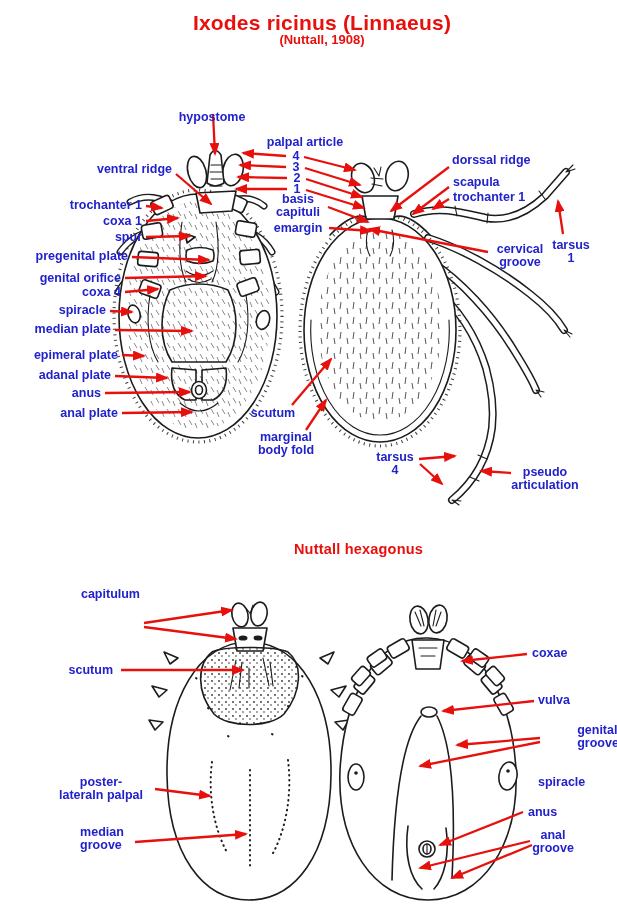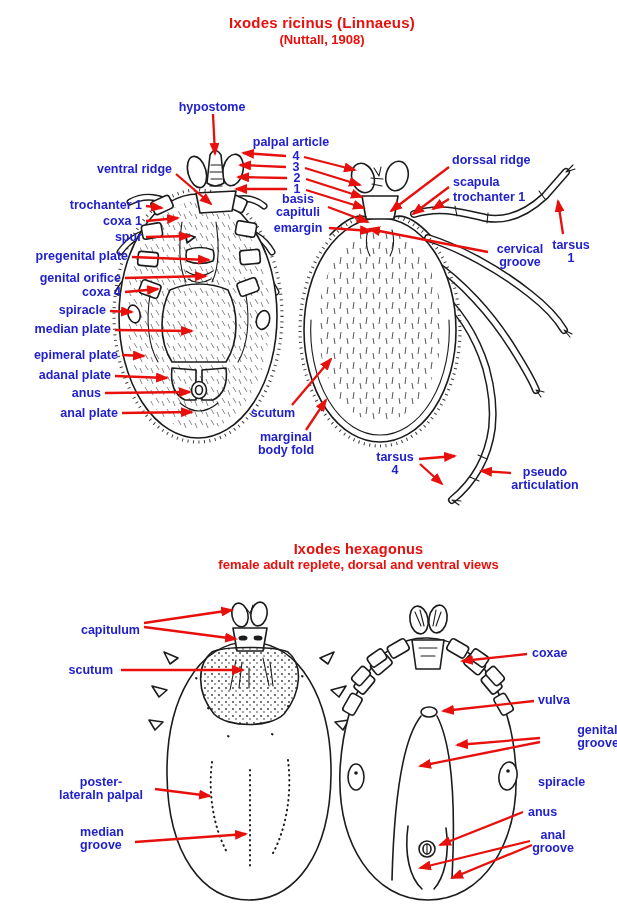--- a/index.html
+++ b/index.html
@@ -1,21 +1,21 @@
 <!DOCTYPE html>
 <html><head>
 <meta charset="utf-8">
 <style>
   :root{ --blue:#2222cc; --red:#e8100c; --ink:#1c1c1c; --bg:#ffffff; }
   html,body{margin:0;padding:0;background:#888;}
   #canvas{position:relative;width:617px;height:911px;background:var(--bg);
           font-family:"Liberation Sans",sans-serif;overflow:hidden;margin:0 auto;}
   #art{position:absolute;left:0;top:0;}
   .titles{position:absolute;text-align:center;color:var(--red);font-weight:bold;}
-  .titles .t1{font-size:15px;line-height:20px;letter-spacing:.2px;}
+  .titles .t1{font-size:21px;line-height:20px;letter-spacing:.2px;}
   .titles .t2{font-size:13px;line-height:14px;}
   .lbl{position:absolute;color:var(--blue);font-weight:bold;font-size:12.5px;
        line-height:13px;white-space:nowrap;}
   .ink{stroke:var(--ink);fill:none;stroke-width:1.6;stroke-linecap:round;stroke-linejoin:round;}
   .inkF{stroke:var(--ink);fill:#fff;stroke-width:1.6;stroke-linejoin:round;}
   .thin{stroke:var(--ink);fill:none;stroke-width:1.1;stroke-linecap:round;}
   .dark{fill:var(--ink);stroke:none;}
   .hairy{stroke:var(--ink);fill:none;stroke-width:3.2;stroke-dasharray:1 4.5;opacity:.85;}
   .tubeO{fill:none;stroke:var(--ink);stroke-width:8;stroke-linecap:round;stroke-linejoin:round;}
   .tubeI{fill:none;stroke:#fff;stroke-width:5;stroke-linecap:round;stroke-linejoin:round;}
@@ -235,29 +235,28 @@
         <line x1="532" y1="845" x2="452" y2="878" marker-end="url(#ah)"></line>
       </g>
   </svg>
 
   <div class="titles" style="left:27px;top:13px;width:590px;">
     <div class="t1">Ixodes ricinus (Linnaeus)</div>
     <div class="t2">(Nuttall, 1908)</div>
   </div>
 
   <div class="titles" style="left:100px;top:540px;width:517px;">
-    <div class="t1" style="font-size:14.5px;line-height:18px;">Ixodes hexagonus</div>
-    <div class="t2">female adult replete, dorsal and ventral views</div>
+    <div class="t1" style="font-size:14.5px;line-height:18px;">Nuttall hexagonus</div>
   </div>
 
   <div id="labels">
-      <div class="lbl" style="top: 101px; left: 212px; transform: translateX(-50%); text-align: center;">
+      <div class="lbl" style="top: 111px; left: 212px; transform: translateX(-50%); text-align: center;">
         <div>hypostome</div>
       </div>
-      <div class="lbl" style="top: 136px; left: 291px; transform: translateX(-50%); text-align: center;">
+      <div class="lbl" style="top: 136px; left: 305px; transform: translateX(-50%); text-align: center;">
         <div>palpal article</div>
       </div>
       <div class="lbl" style="top: 150px; left: 296px; transform: translateX(-50%); text-align: center;">
         <div>4</div>
       </div>
       <div class="lbl" style="top: 161px; left: 296px; transform: translateX(-50%); text-align: center;">
         <div>3</div>
       </div>
       <div class="lbl" style="top: 172px; left: 297px; transform: translateX(-50%); text-align: center;">
         <div>2</div>
@@ -336,21 +335,21 @@
         <div>body fold</div>
       </div>
       <div class="lbl" style="top: 451px; left: 395px; transform: translateX(-50%); text-align: center;">
         <div>tarsus</div>
         <div>4</div>
       </div>
       <div class="lbl" style="top: 466px; left: 545px; transform: translateX(-50%); text-align: center;">
         <div>pseudo</div>
         <div>articulation</div>
       </div>
-      <div class="lbl" style="top: 624px; right: 477px; ">
+      <div class="lbl" style="top: 588px; right: 477px; ">
         <div>capitulum</div>
       </div>
       <div class="lbl" style="top: 664px; right: 504px; text-align: right;">
         <div>scutum</div>
       </div>
       <div class="lbl" style="top: 776px; left: 101px; transform: translateX(-50%); text-align: center;">
         <div>poster-</div>
         <div>lateraln palpal</div>
       </div>
       <div class="lbl" style="top: 826px; left: 102px; transform: translateX(-50%); text-align: left;">

